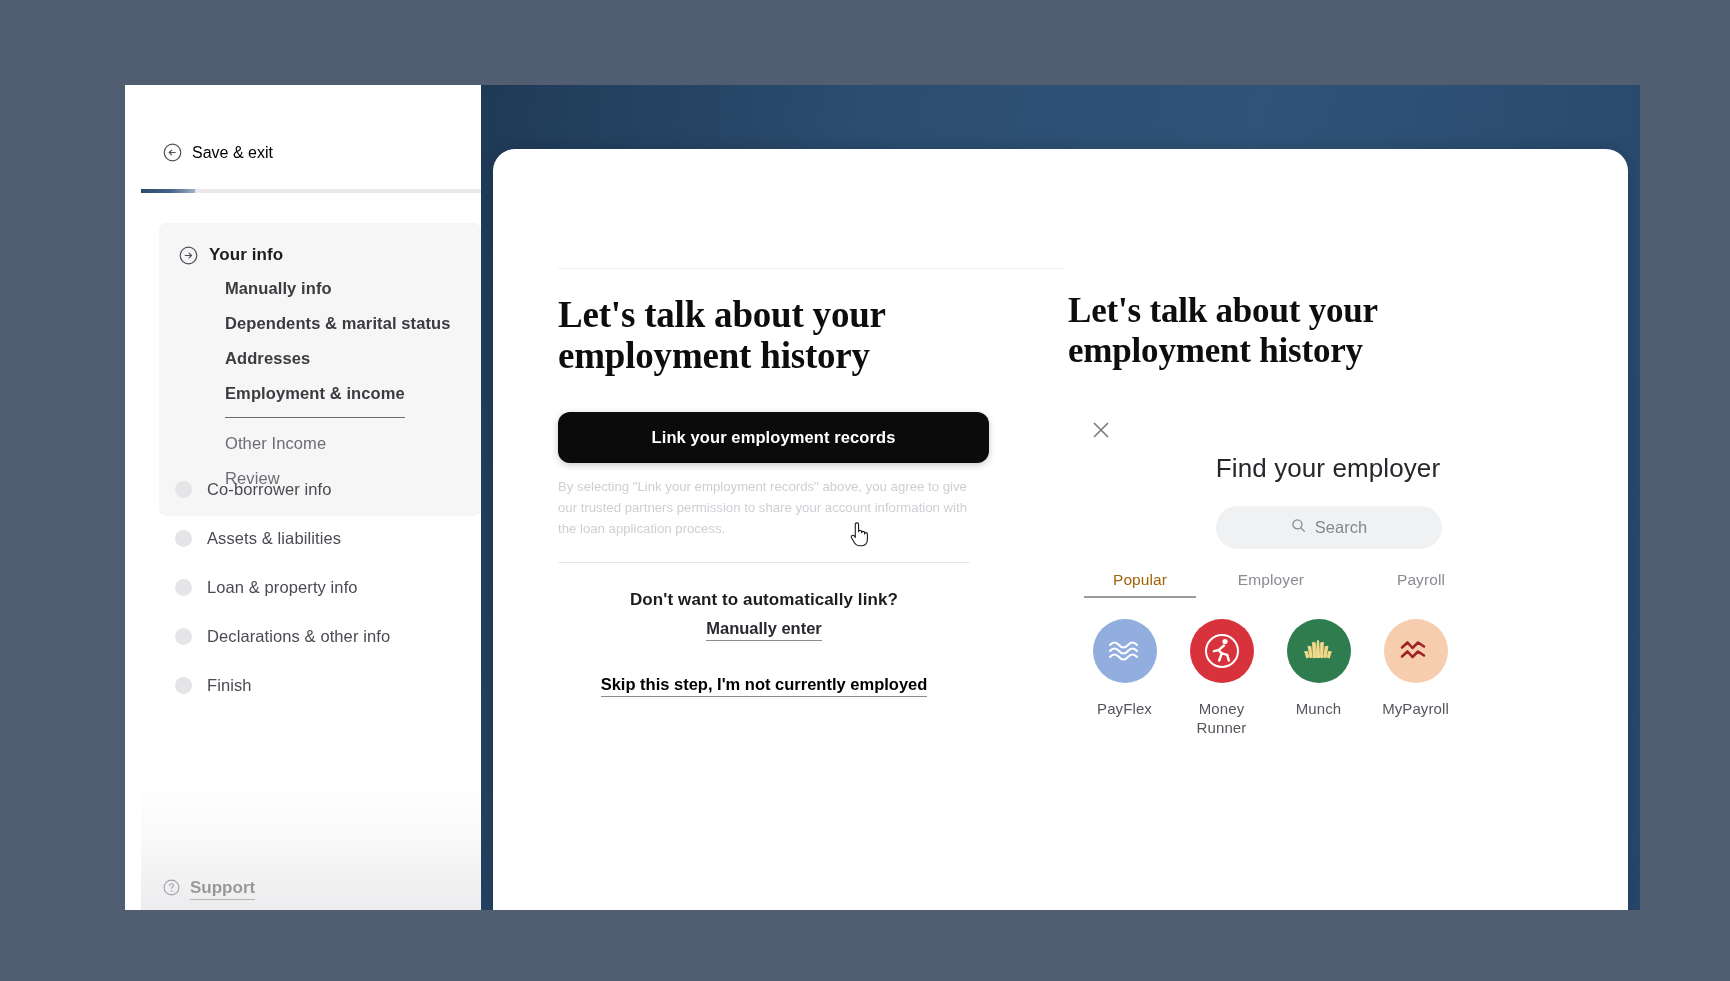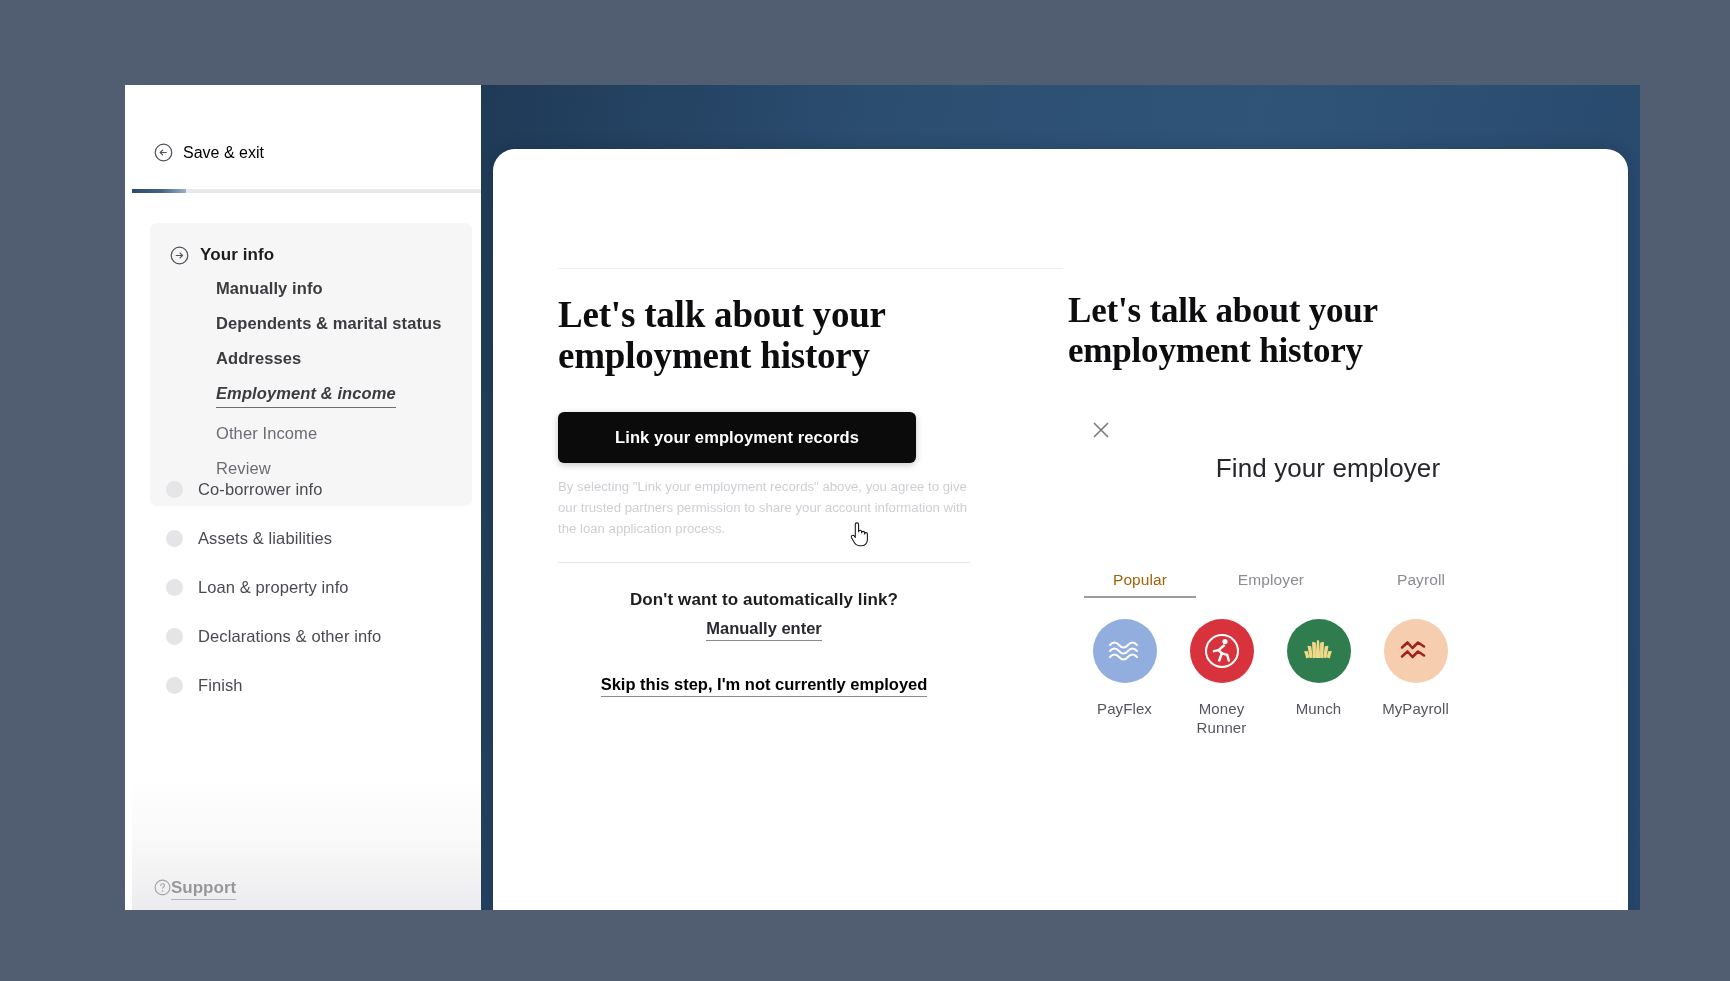--- a/index.html
+++ b/index.html
@@ -27,21 +27,21 @@
     top: 85px;
     width: 1515px;
     height: 825px;
     overflow: hidden;
     background: #ffffff;
   }
 
   
   .sidebar {
     position: absolute;
-    left: 7px;
+    left: 16px;
     top: 0;
     width: 356px;
     height: 825px;
     background: #ffffff;
     overflow: hidden;
   }
 
   .save-exit-row {
     position: absolute;
     left: 22px;
@@ -103,22 +103,21 @@
     font-size: 16.5px;
     color: #3b3b40;
     font-weight: 600;
     cursor: pointer;
     letter-spacing: .1px;
   }
   .nav-sub.muted { color: #6c6c74; font-weight: 500; }
   .nav-sub .txt { display: inline-block; }
   .nav-sub.current .txt {
     border-bottom: 1.5px solid #6d6d74;
-    padding-bottom: 4px;
-    font-style: italic;
+    padding-bottom: 14px;
   }
 
   
   .nav-steps {
     position: absolute;
     left: 18px;
     top: 380px;
     width: 322px;
   }
   .nav-step {
@@ -148,20 +147,21 @@
     width: 356px; height: 130px;
     background: linear-gradient(180deg, rgba(255,255,255,0) 0%, rgba(248,248,249,.92) 48%, rgba(236,236,238,1) 100%);
     pointer-events: none;
   }
   .support-row {
     position: absolute;
     left: 22px;
     bottom: 10px;
     display: flex;
     align-items: center;
+    gap: 10px;
     opacity: .42;
     cursor: pointer;
   }
   .support-label {
     font-size: 17px;
     font-weight: 700;
     color: #1d1d1f;
     border-bottom: 1.4px solid #6b6b6b;
     padding-bottom: 1px;
   }
@@ -220,26 +220,26 @@
     font-size: 16.5px;
     line-height: 1.62;
     color: #3f3f46;
     max-width: 420px;
     letter-spacing: .05px;
   }
 
   .cta-button {
     position: relative;
     margin-top: 36px;
-    width: 358px;
+    width: 431px;
     height: 51px;
     background: #0b0b0c;
     color: #ffffff;
     border: none;
-    border-radius: 6px;
+    border-radius: 12px;
     font-family: "Liberation Sans", sans-serif;
     font-size: 16.5px;
     font-weight: 700;
     letter-spacing: .1px;
     cursor: pointer;
     box-shadow: 0 2px 7px rgba(0,0,0,.22);
   }
 
   .disclaimer {
     margin-top: 14px;
@@ -519,20 +519,29 @@
           </h2>
 
           <span class="modal-close">
             <svg width="22" height="22" viewBox="0 0 22 22">
               <path d="M4.5 4.5 17.5 17.5M17.5 4.5 4.5 17.5" stroke="#7c7d84" stroke-width="1.7" stroke-linecap="round"></path>
             </svg>
           </span>
 
           <div class="finder-title">Find your employer</div>
 
+          <div class="search-pill">
+            <span>
+              <svg width="15" height="15" viewBox="0 0 15 15">
+                <circle cx="6.4" cy="6.4" r="4.5" fill="none" stroke="#8a8b92" stroke-width="1.3"></circle>
+                <path d="M9.8 9.8 13.4 13.4" stroke="#8a8b92" stroke-width="1.3" stroke-linecap="round"></path>
+              </svg>
+            </span>
+            <span class="search-ph">Search</span>
+          </div>
 
           <div class="tabs-row">
             <div class="tab tab-w1 active">Popular</div>
             <div class="tab tab-w2">Employer</div>
             <div class="tab tab-w3">Payroll</div>
           </div>
 
           <div class="employers">
 
             <div class="employer">

